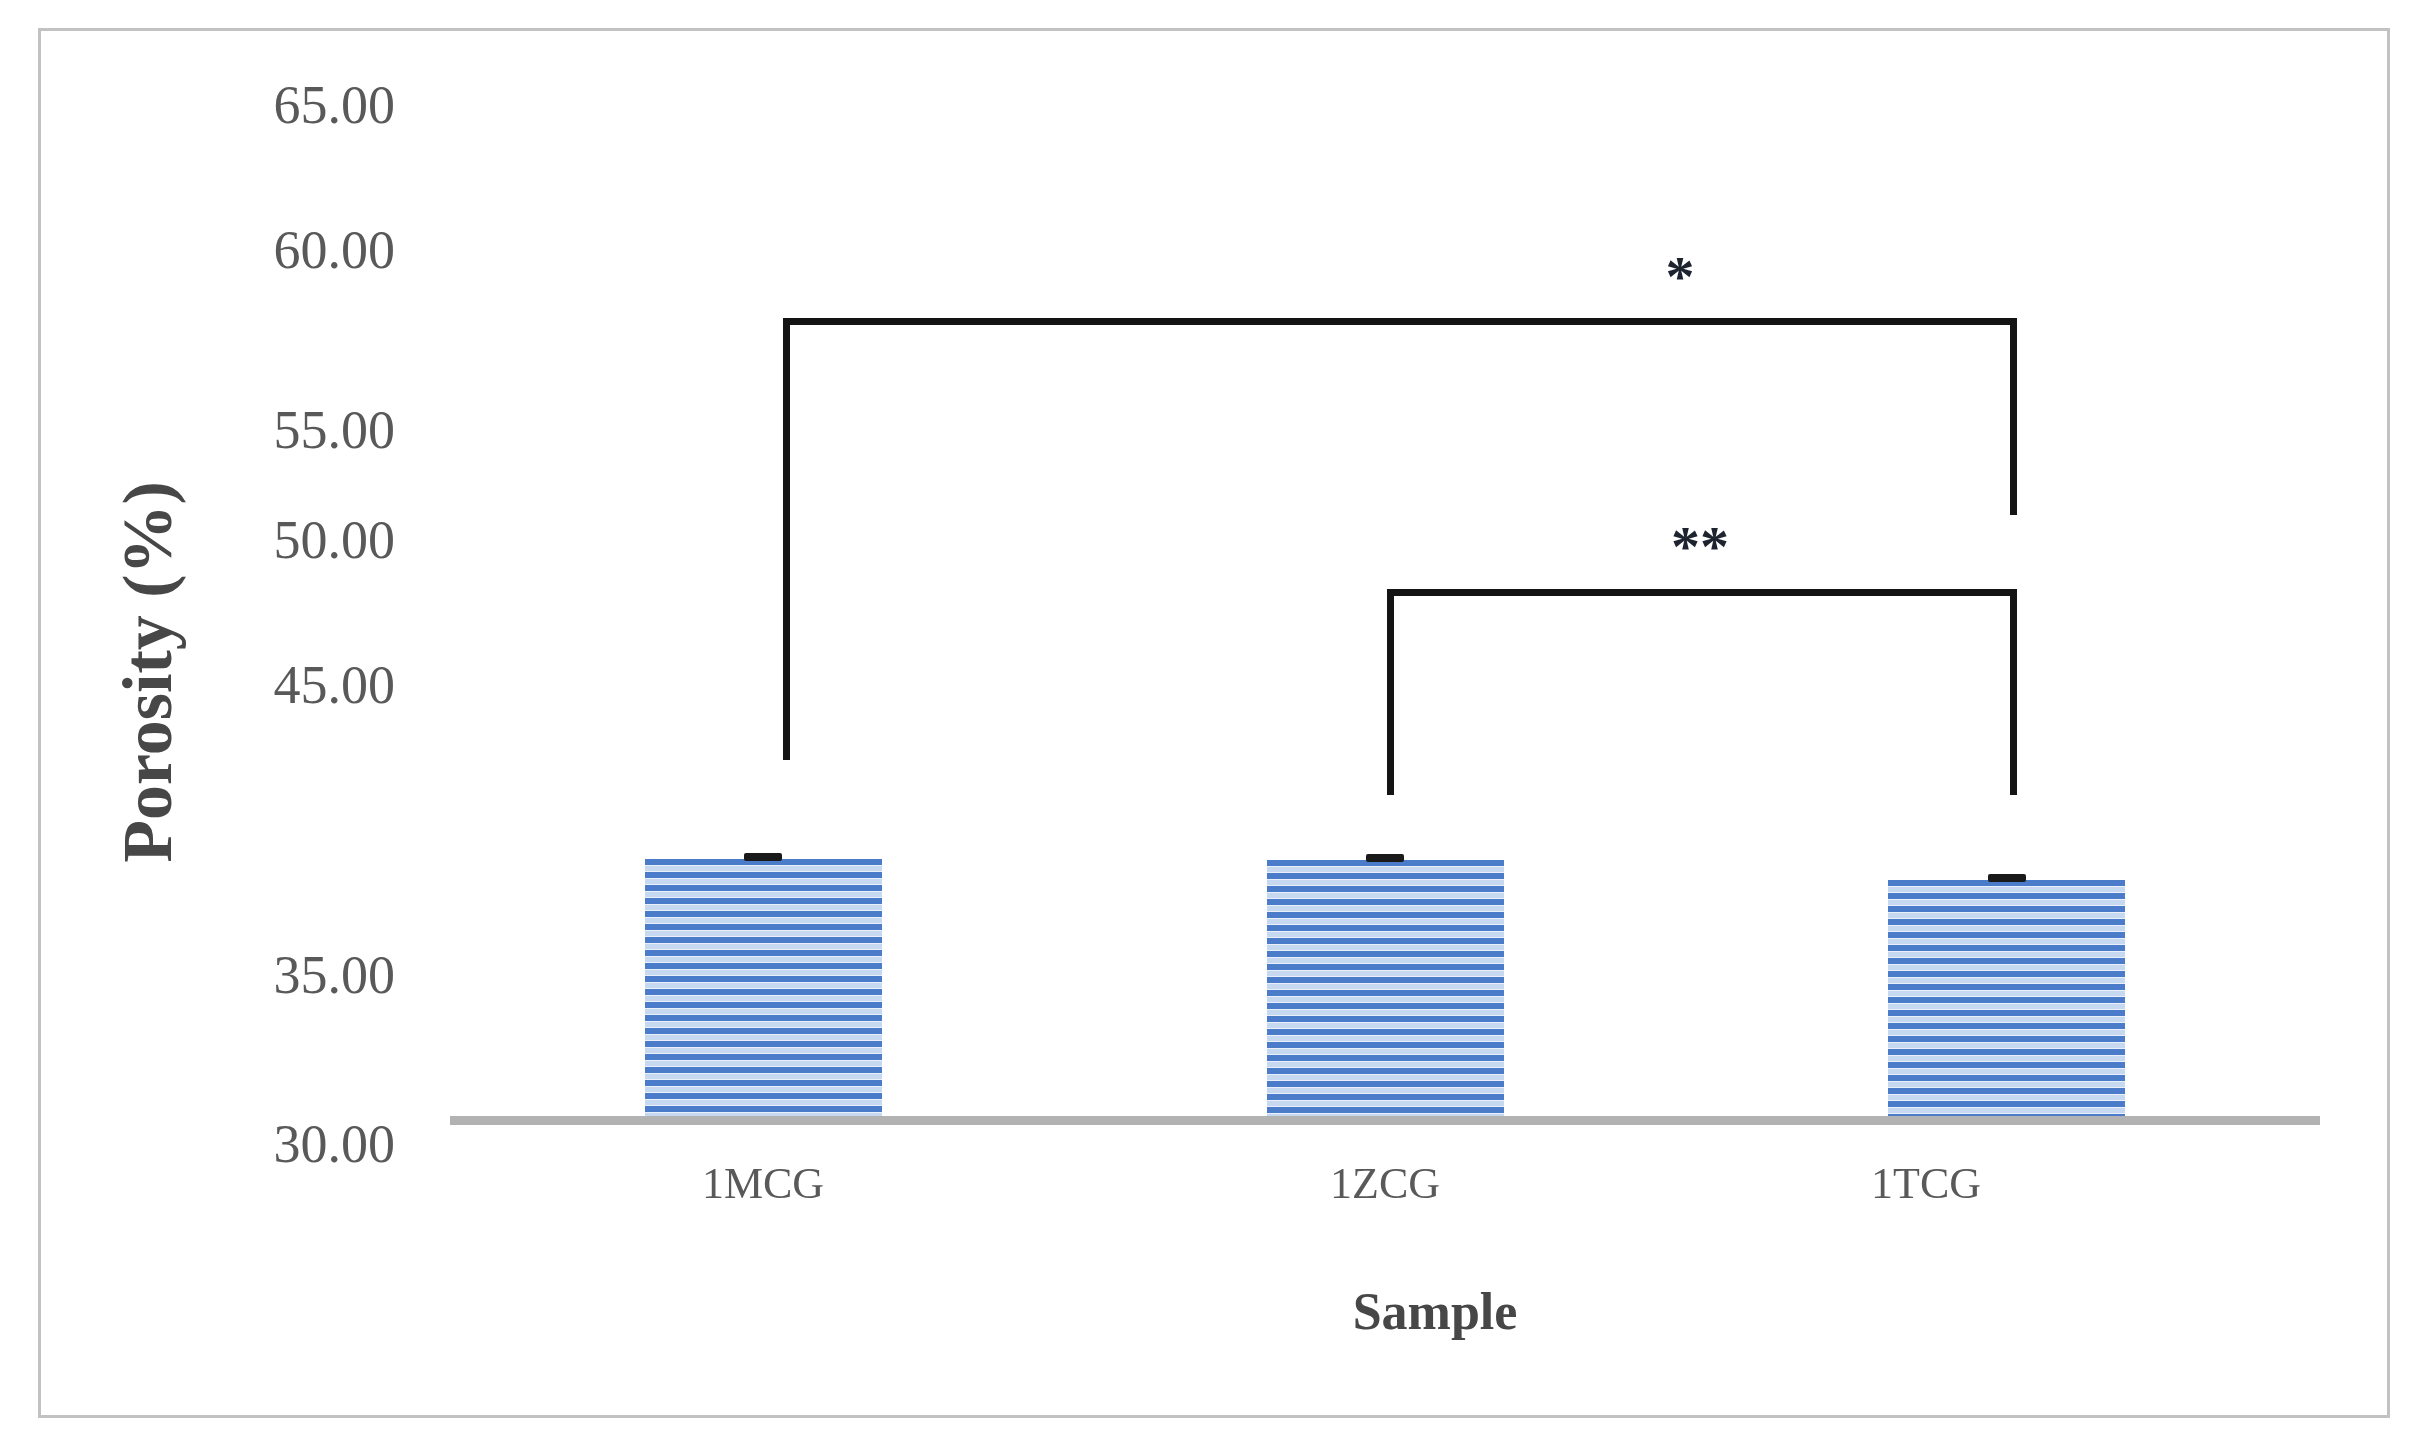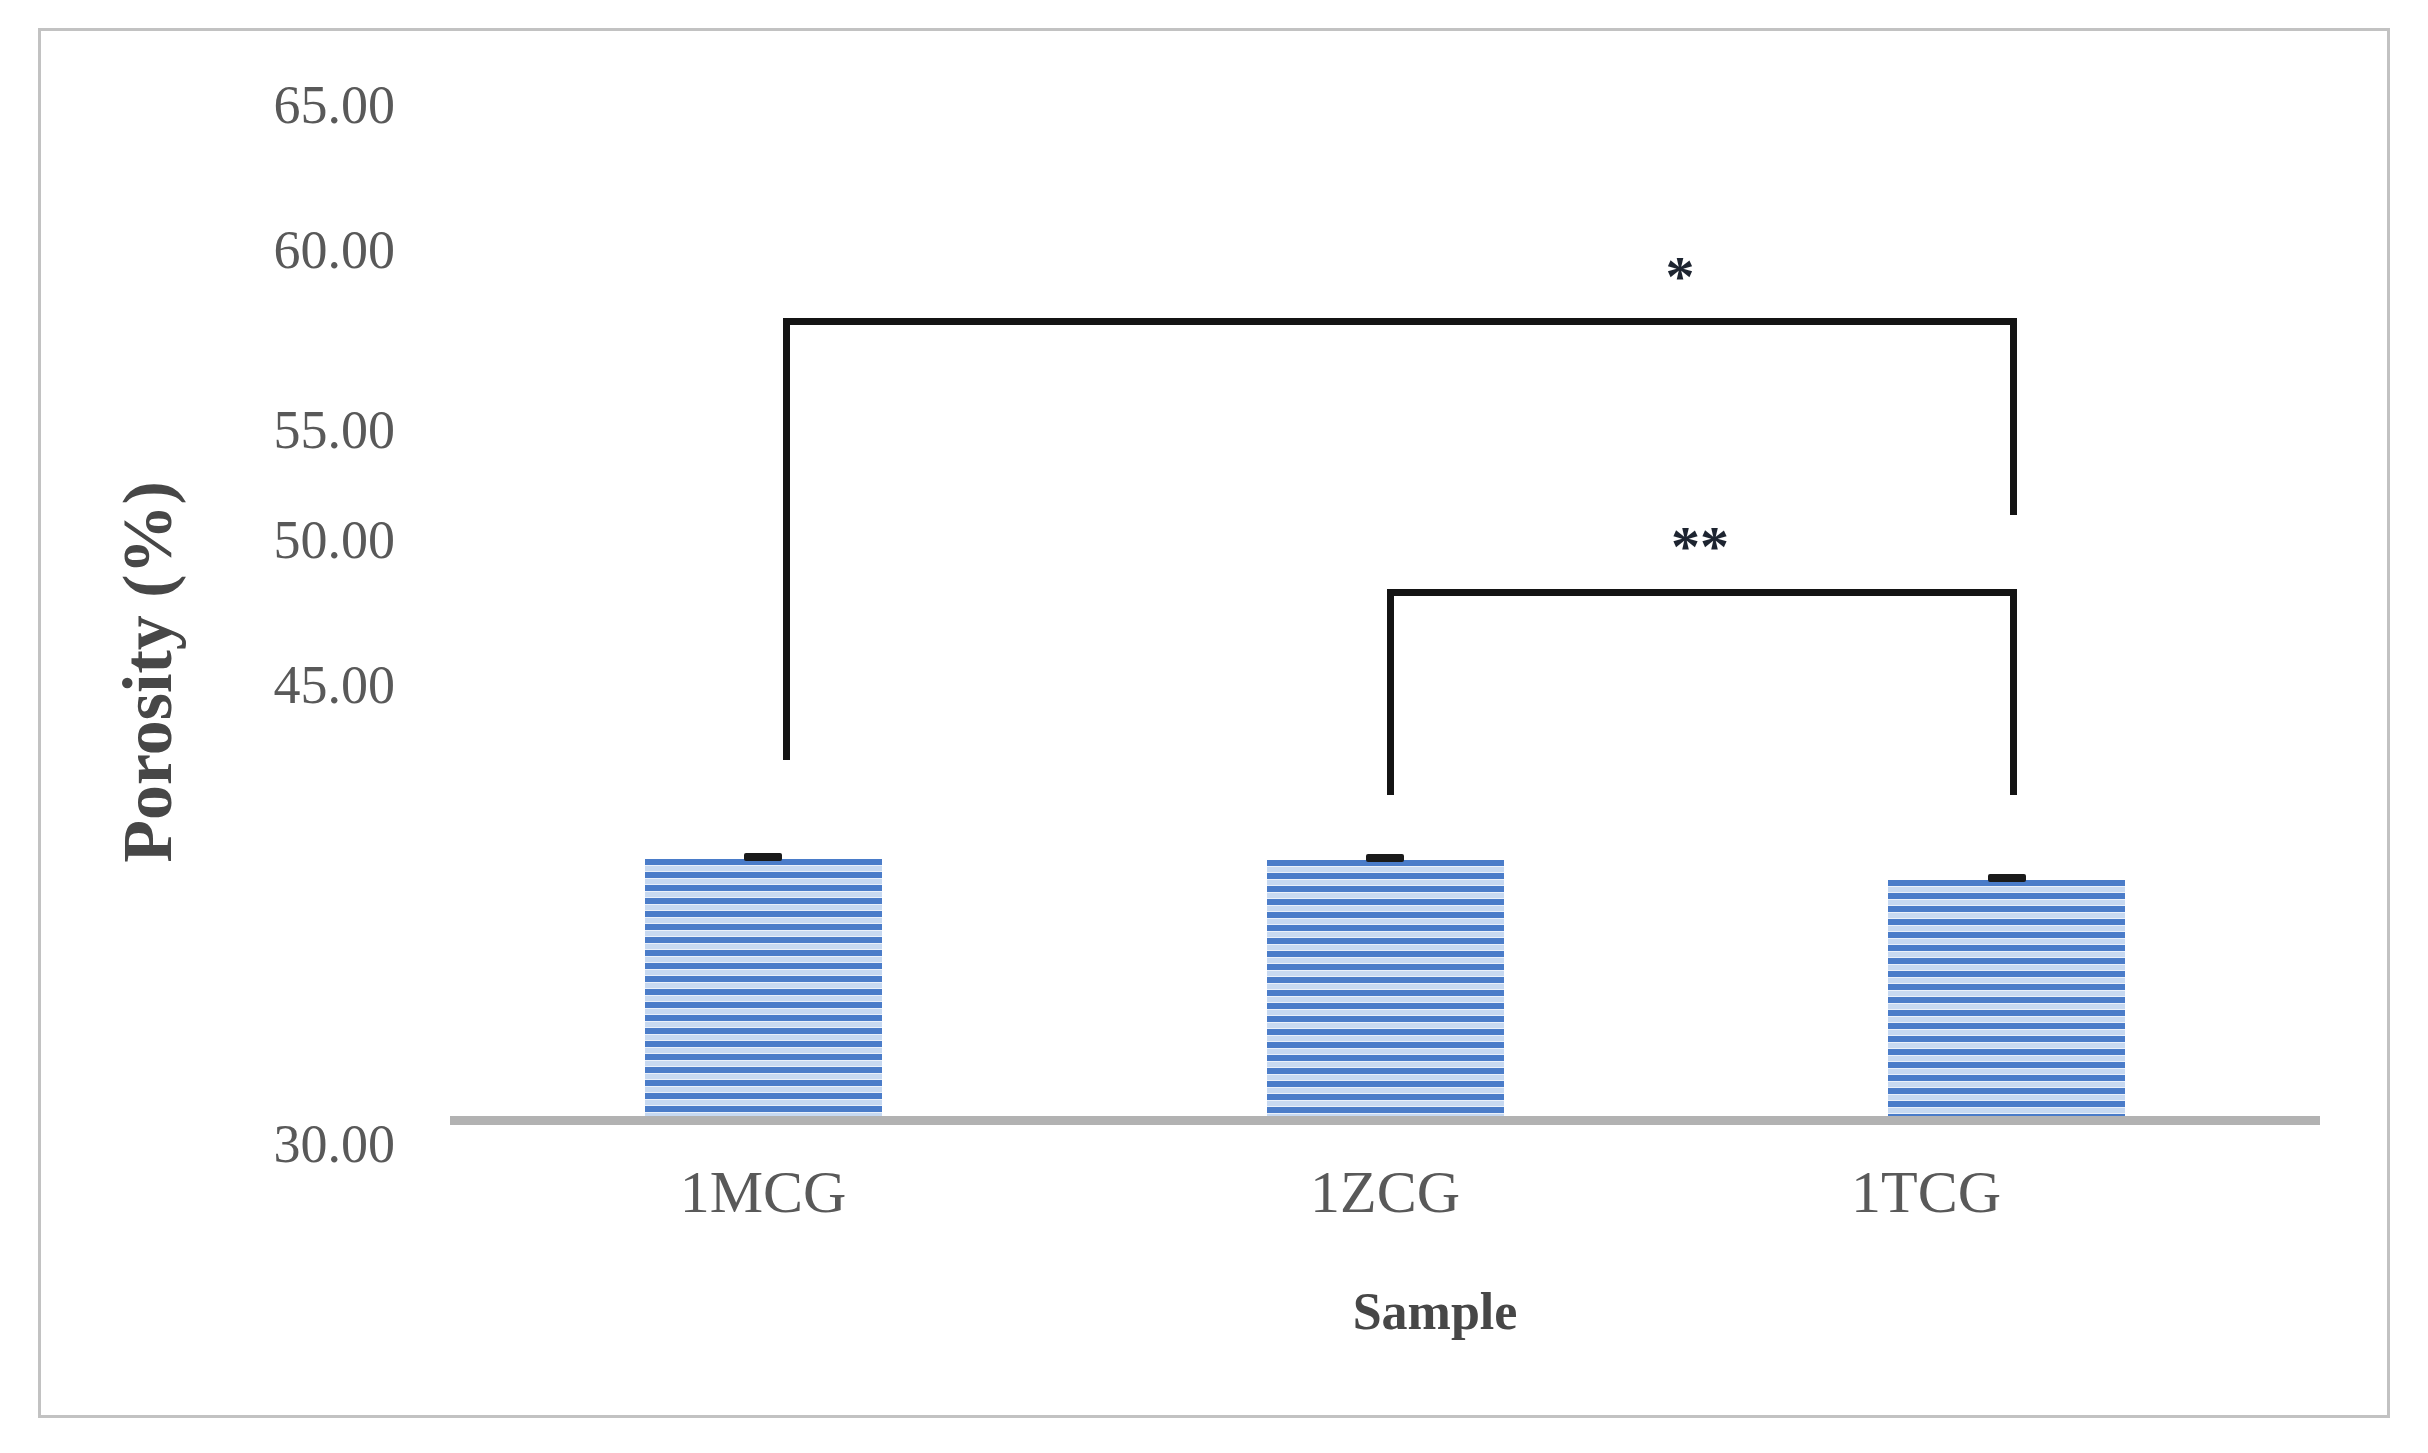--- a/index.html
+++ b/index.html
@@ -33,21 +33,21 @@
       #4a7cc9 0px, #4a7cc9 6px,
       #e9f0fa 6px, #e9f0fa 7px,
       #c7d9f1 7px, #c7d9f1 12px,
       #e9f0fa 12px, #e9f0fa 13px);
   }
   .errcap{
     position:absolute;width:38px;height:8px;background:#1a1a1a;border-radius:2px;
   }
   .xtick{
     position:absolute;top:1158px;width:300px;text-align:center;
-    font-size:60px;color:#595959;white-space:nowrap;
+    font-size:44px;color:#595959;white-space:nowrap;
   }
   .xlabel{
     position:absolute;left:1135px;top:1282px;width:600px;text-align:center;
     font-size:52px;font-weight:bold;color:#474747;
   }
   .bracket{position:absolute;background:#141414;}
   .sig{
     position:absolute;width:120px;text-align:center;
     font-size:58px;line-height:58px;color:#1d2430;font-weight:bold;
   }
@@ -58,20 +58,21 @@
 <div id="stage">
   <div class="frame"></div>
 
   <div class="ylabel">Porosity (%)</div>
 
   <div class="ytick" style="top:65px;">65.00</div>
   <div class="ytick" style="top:210px;">60.00</div>
   <div class="ytick" style="top:355px;margin-top:35px;">55.00</div>
   <div class="ytick" style="top:500px;">50.00</div>
   <div class="ytick" style="top:645px;">45.00</div>
+  <div class="ytick" style="top:935px;">35.00</div>
   <div class="ytick" style="top:1080px;margin-top:24px;">30.00</div>
 
   <div class="bar" style="left: 645px; top: 859px; height: 260px;"></div>
   <div class="bar" style="left: 1267px; top: 860px; height: 259px;"></div>
   <div class="bar" style="left: 1888px; top: 880px; height: 239px;"></div>
 
   <div class="errcap" style="left: 744px; top: 853px;"></div>
   <div class="errcap" style="left: 1366px; top: 854px;"></div>
   <div class="errcap" style="left: 1988px; top: 874px;"></div>
 

